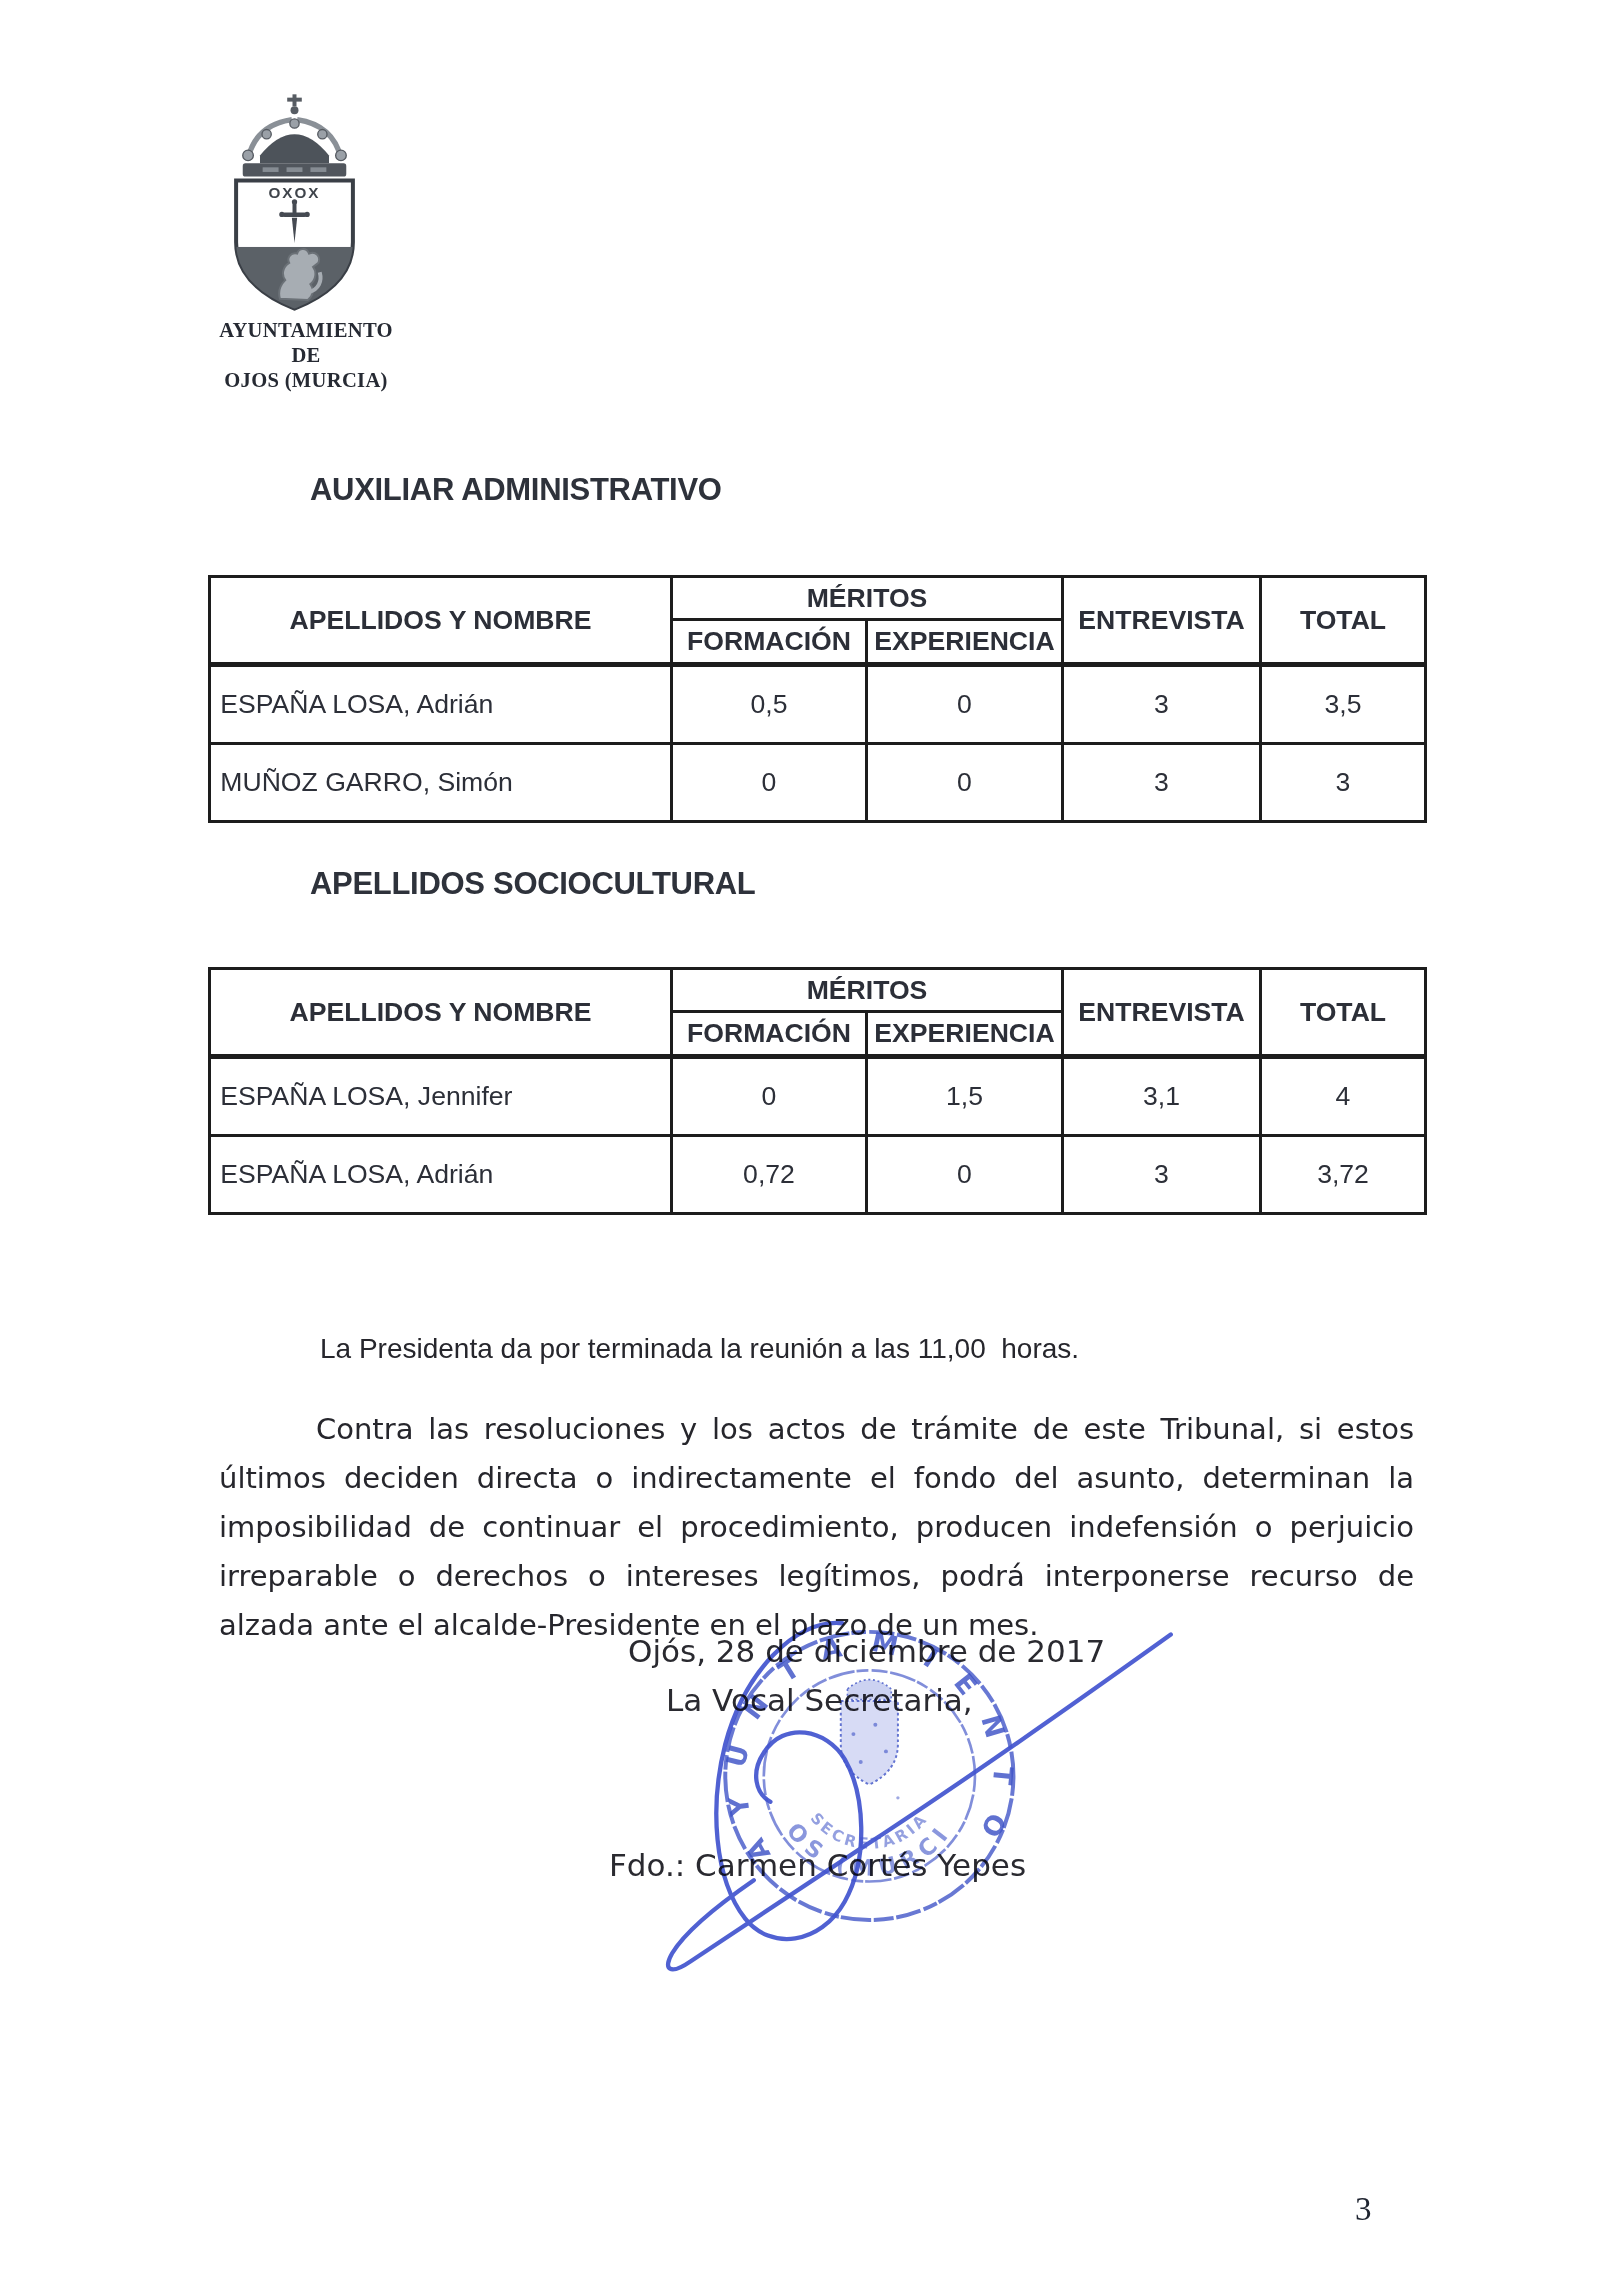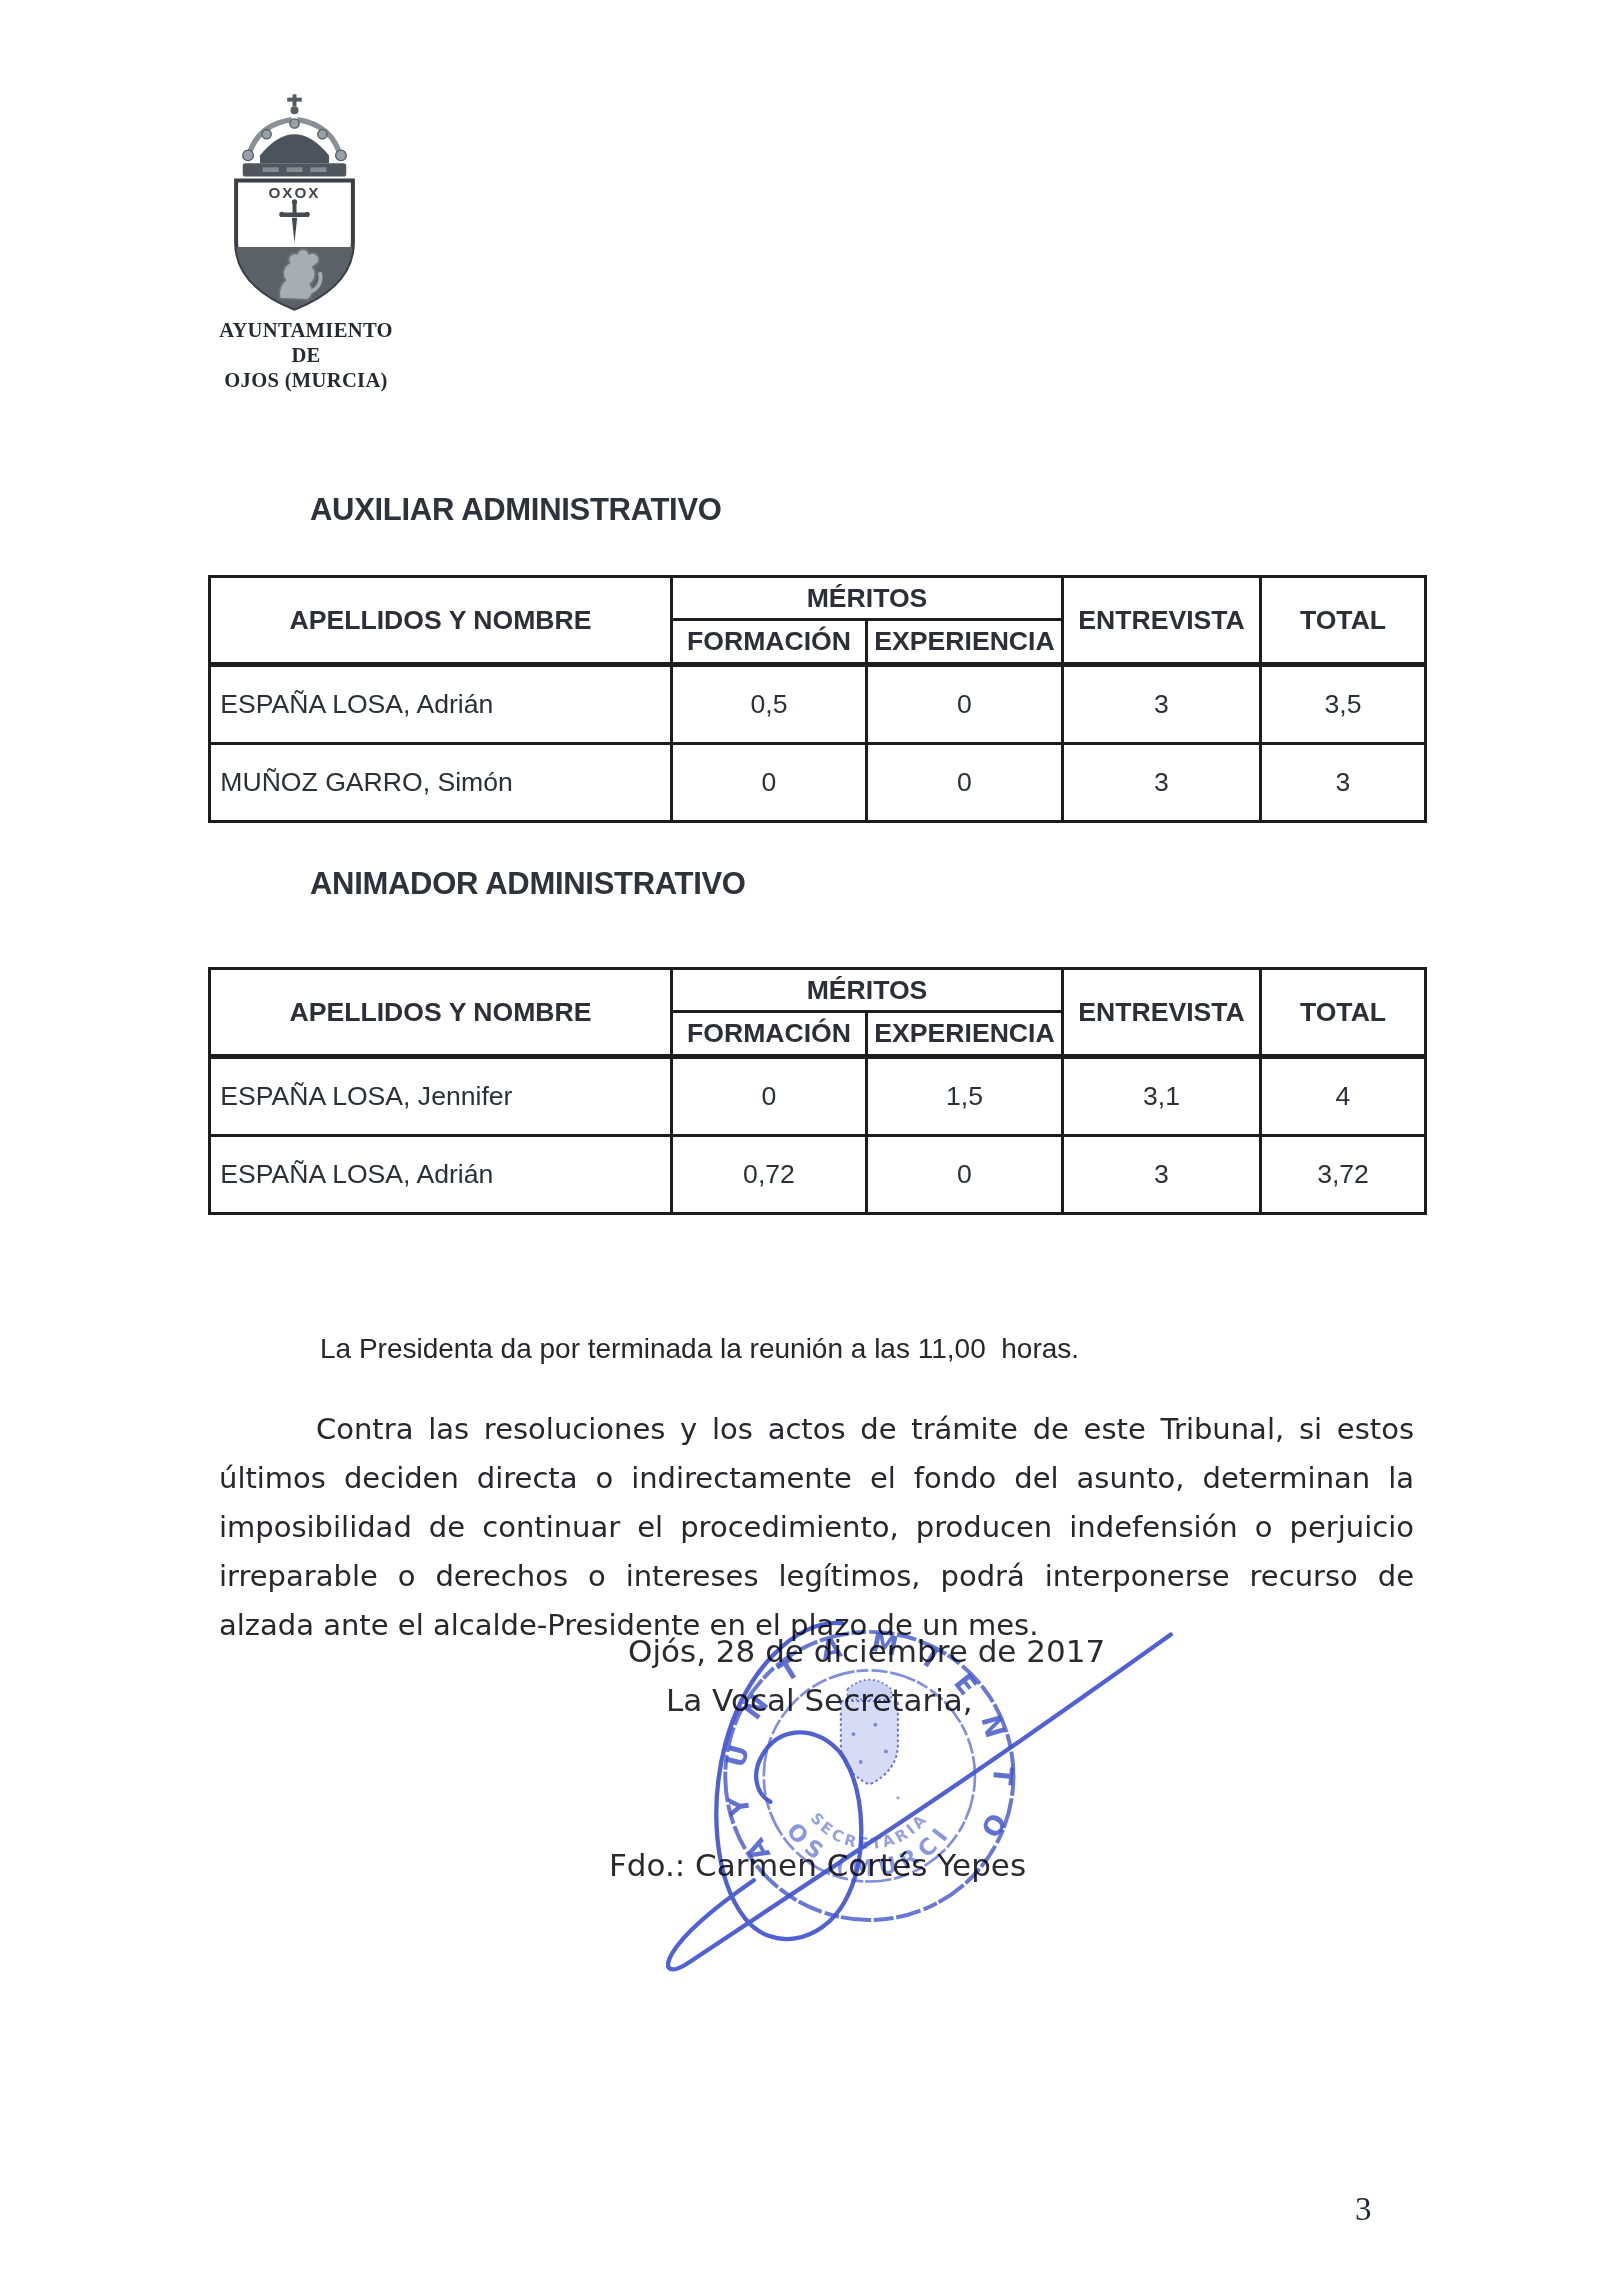--- a/index.html
+++ b/index.html
@@ -13,21 +13,21 @@
     position:absolute;left:213px;top:318px;width:186px;text-align:center;
     font-family:"Liberation Serif",serif;font-weight:bold;font-size:20.6px;
     line-height:25px;color:#262a33;letter-spacing:0.3px;
   }
   
   .sec-title{
     position:absolute;left:310px;margin:0;
     font-family:"Liberation Sans",sans-serif;font-weight:bold;font-size:31px;
     letter-spacing:-0.3px;color:#2e323b;white-space:nowrap;
   }
-  .sec-title.t1{top:492px;}
+  .sec-title.t1{top:472px;}
   .sec-title.t2{top:866px;}
   
   table.score{
     position:absolute;left:208px;width:1216px;border-collapse:collapse;
     table-layout:fixed;font-family:Liberation Sans, sans-serif;color:#2c2f38;
   }
   table.score.tb1{top:575px;}
   table.score.tb2{top:967px;}
   table.score th,table.score td{border:3.3px solid #1d1d1d;padding:0;}
   table.score th{font-size:26.6px;font-weight:bold;text-align:center;}
@@ -141,21 +141,21 @@
   <tr>
     <td class="name">MUÑOZ GARRO, Simón</td>
     <td>0</td>
     <td>0</td>
     <td>3</td>
     <td>3</td>
   </tr>
 </tbody>
   </table>
 
-<h2 class="sec-title t2">ANIMADOR ADMINISTRATIVO</h2>
+<h2 class="sec-title t2">APELLIDOS SOCIOCULTURAL</h2>
 
 <table class="score tb2">
   <colgroup>
       <col style="width:462px">
       <col style="width:195px">
       <col style="width:196px">
       <col style="width:198px">
       <col style="width:165px">
     </colgroup>
   <tbody>

